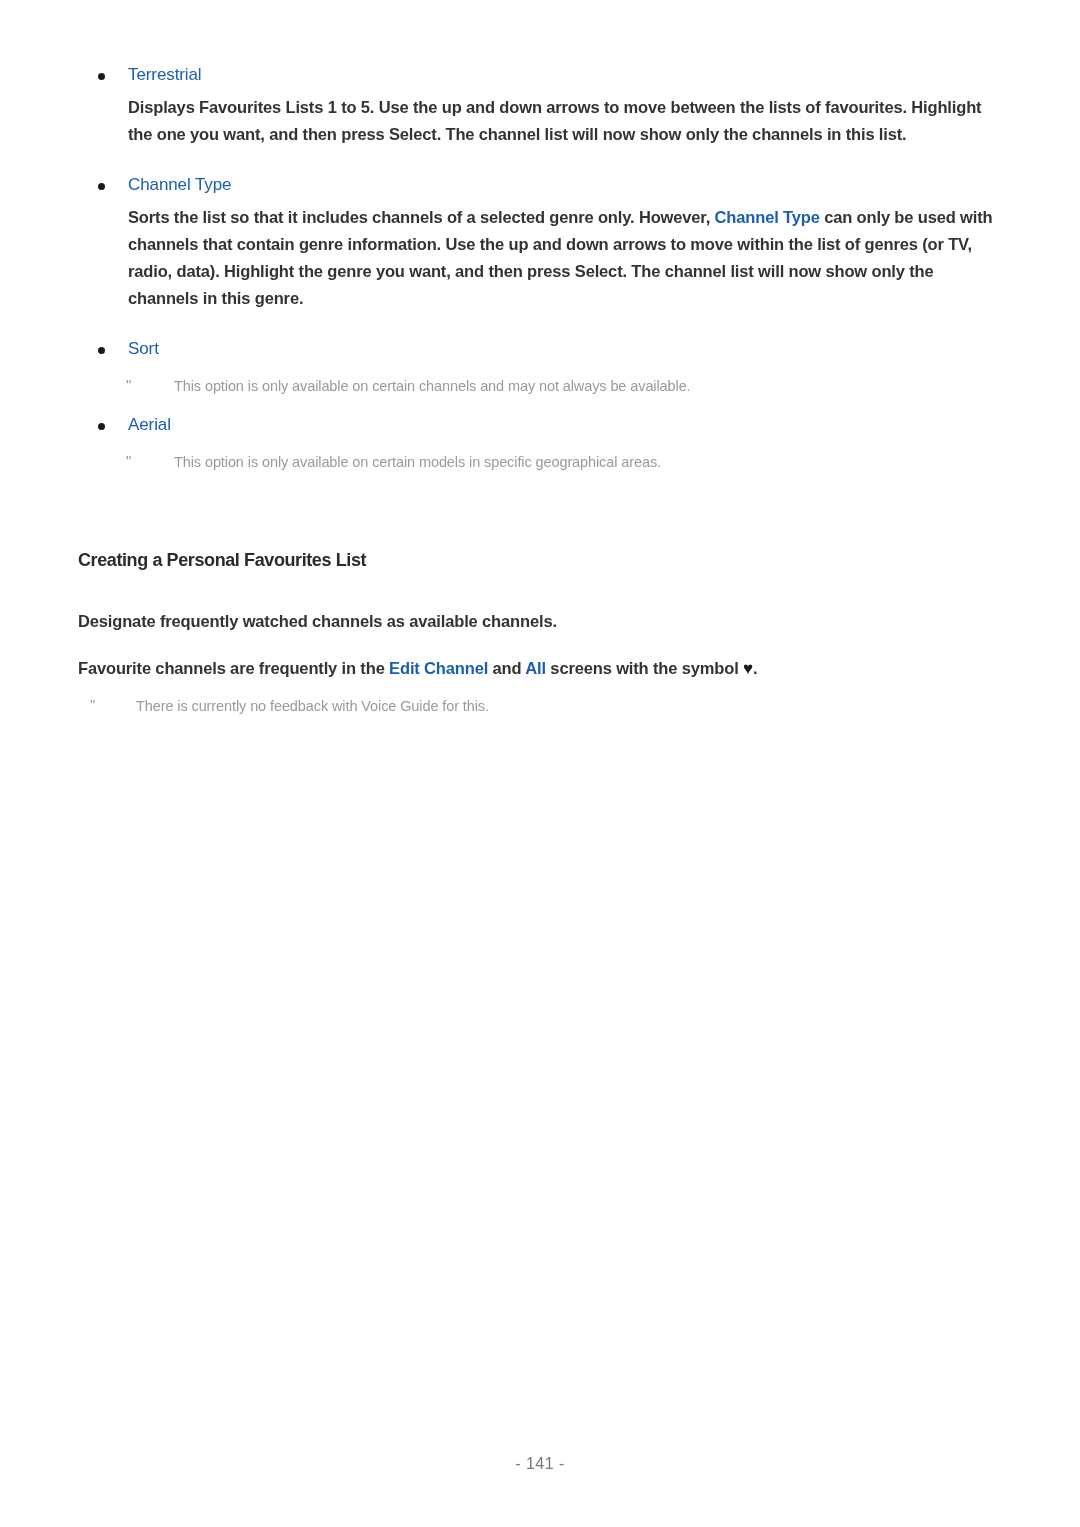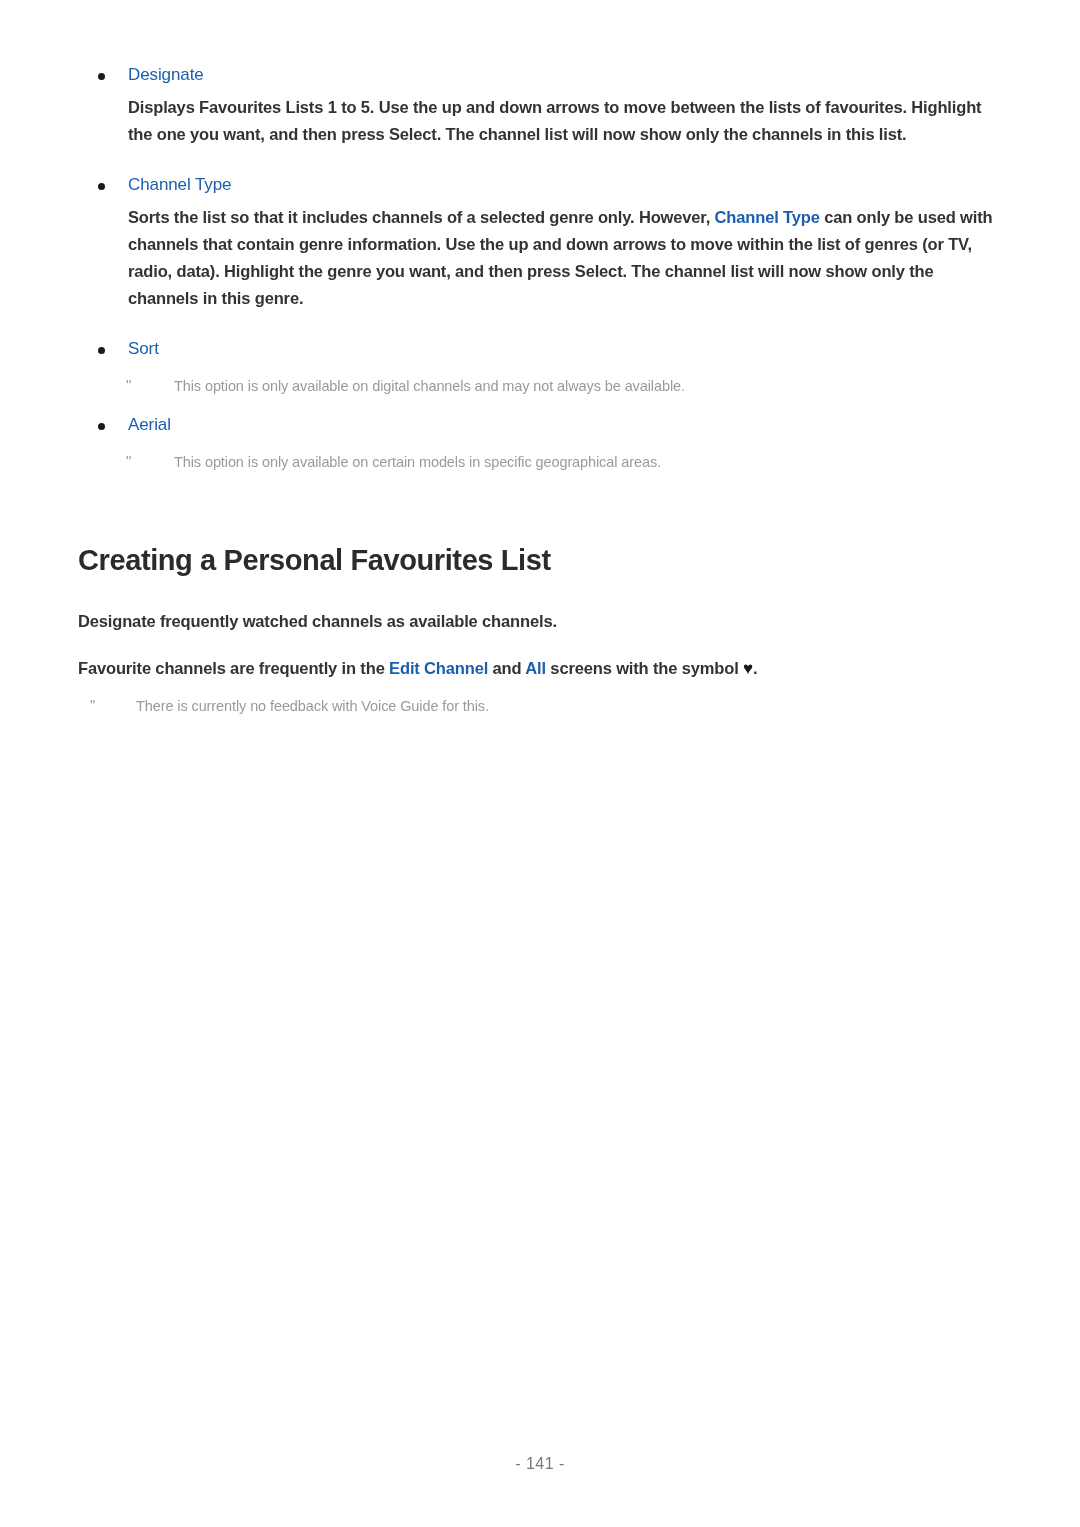--- a/index.html
+++ b/index.html
@@ -95,21 +95,21 @@
     font-family: "Liberation Sans", "DejaVu Sans", sans-serif;
     font-size: 15px;
     color: #9a9a9a;
     line-height: 24px;
   }
   .note .note-mark { left: 48px; }
   .note.shallow .note-mark { left: 12px; }
 
   
   .section-heading {
-    font-size: 29px;
+    font-size: 18px;
     line-height: 36px;
     font-weight: 600;
     color: #2b2b2b;
     letter-spacing: -0.4px;
     margin: 0;
     padding-left: 0;
   }
 
   .heart {
     font-size: 17px;
@@ -131,42 +131,42 @@
 </style>
 </head>
 <body>
 
 <div class="page">
 
   <div class="content">
 
     <div class="bullet-item">
       <span class="bullet-dot"></span>
-      <span class="bullet-label">Designate</span>
+      <span class="bullet-label">Terrestrial</span>
     </div>
     <p class="para">Displays Favourites Lists 1 to 5. Use the up and down arrows to move between the lists of favourites. Highlight the one you want, and then press Select. The channel list will now show only the channels in this list.</p>
 
     <div class="gap-md"></div>
 
     <div class="bullet-item">
       <span class="bullet-dot"></span>
       <span class="bullet-label">Channel Type</span>
     </div>
     <p class="para"><span>Sorts the list so that it includes channels of a selected genre only. However, </span><span class="blue">Channel Type</span><span> can only be used with channels that contain genre information. Use the up and down arrows to move within the list of genres (or TV, radio, data). Highlight the genre you want, and then press Select. The channel list will now show only the channels in this genre.</span></p>
 
     <div class="gap-md"></div>
 
     <div class="bullet-item">
       <span class="bullet-dot"></span>
       <span class="bullet-label">Sort</span>
     </div>
 
     <div class="note">
       <span class="note-mark">"</span>
-      <span>This option is only available on digital channels and may not always be available.</span>
+      <span>This option is only available on certain channels and may not always be available.</span>
     </div>
 
     <div class="gap-sm"></div>
 
     <div class="bullet-item">
       <span class="bullet-dot"></span>
       <span class="bullet-label">Aerial</span>
     </div>
 
     <div class="note">

